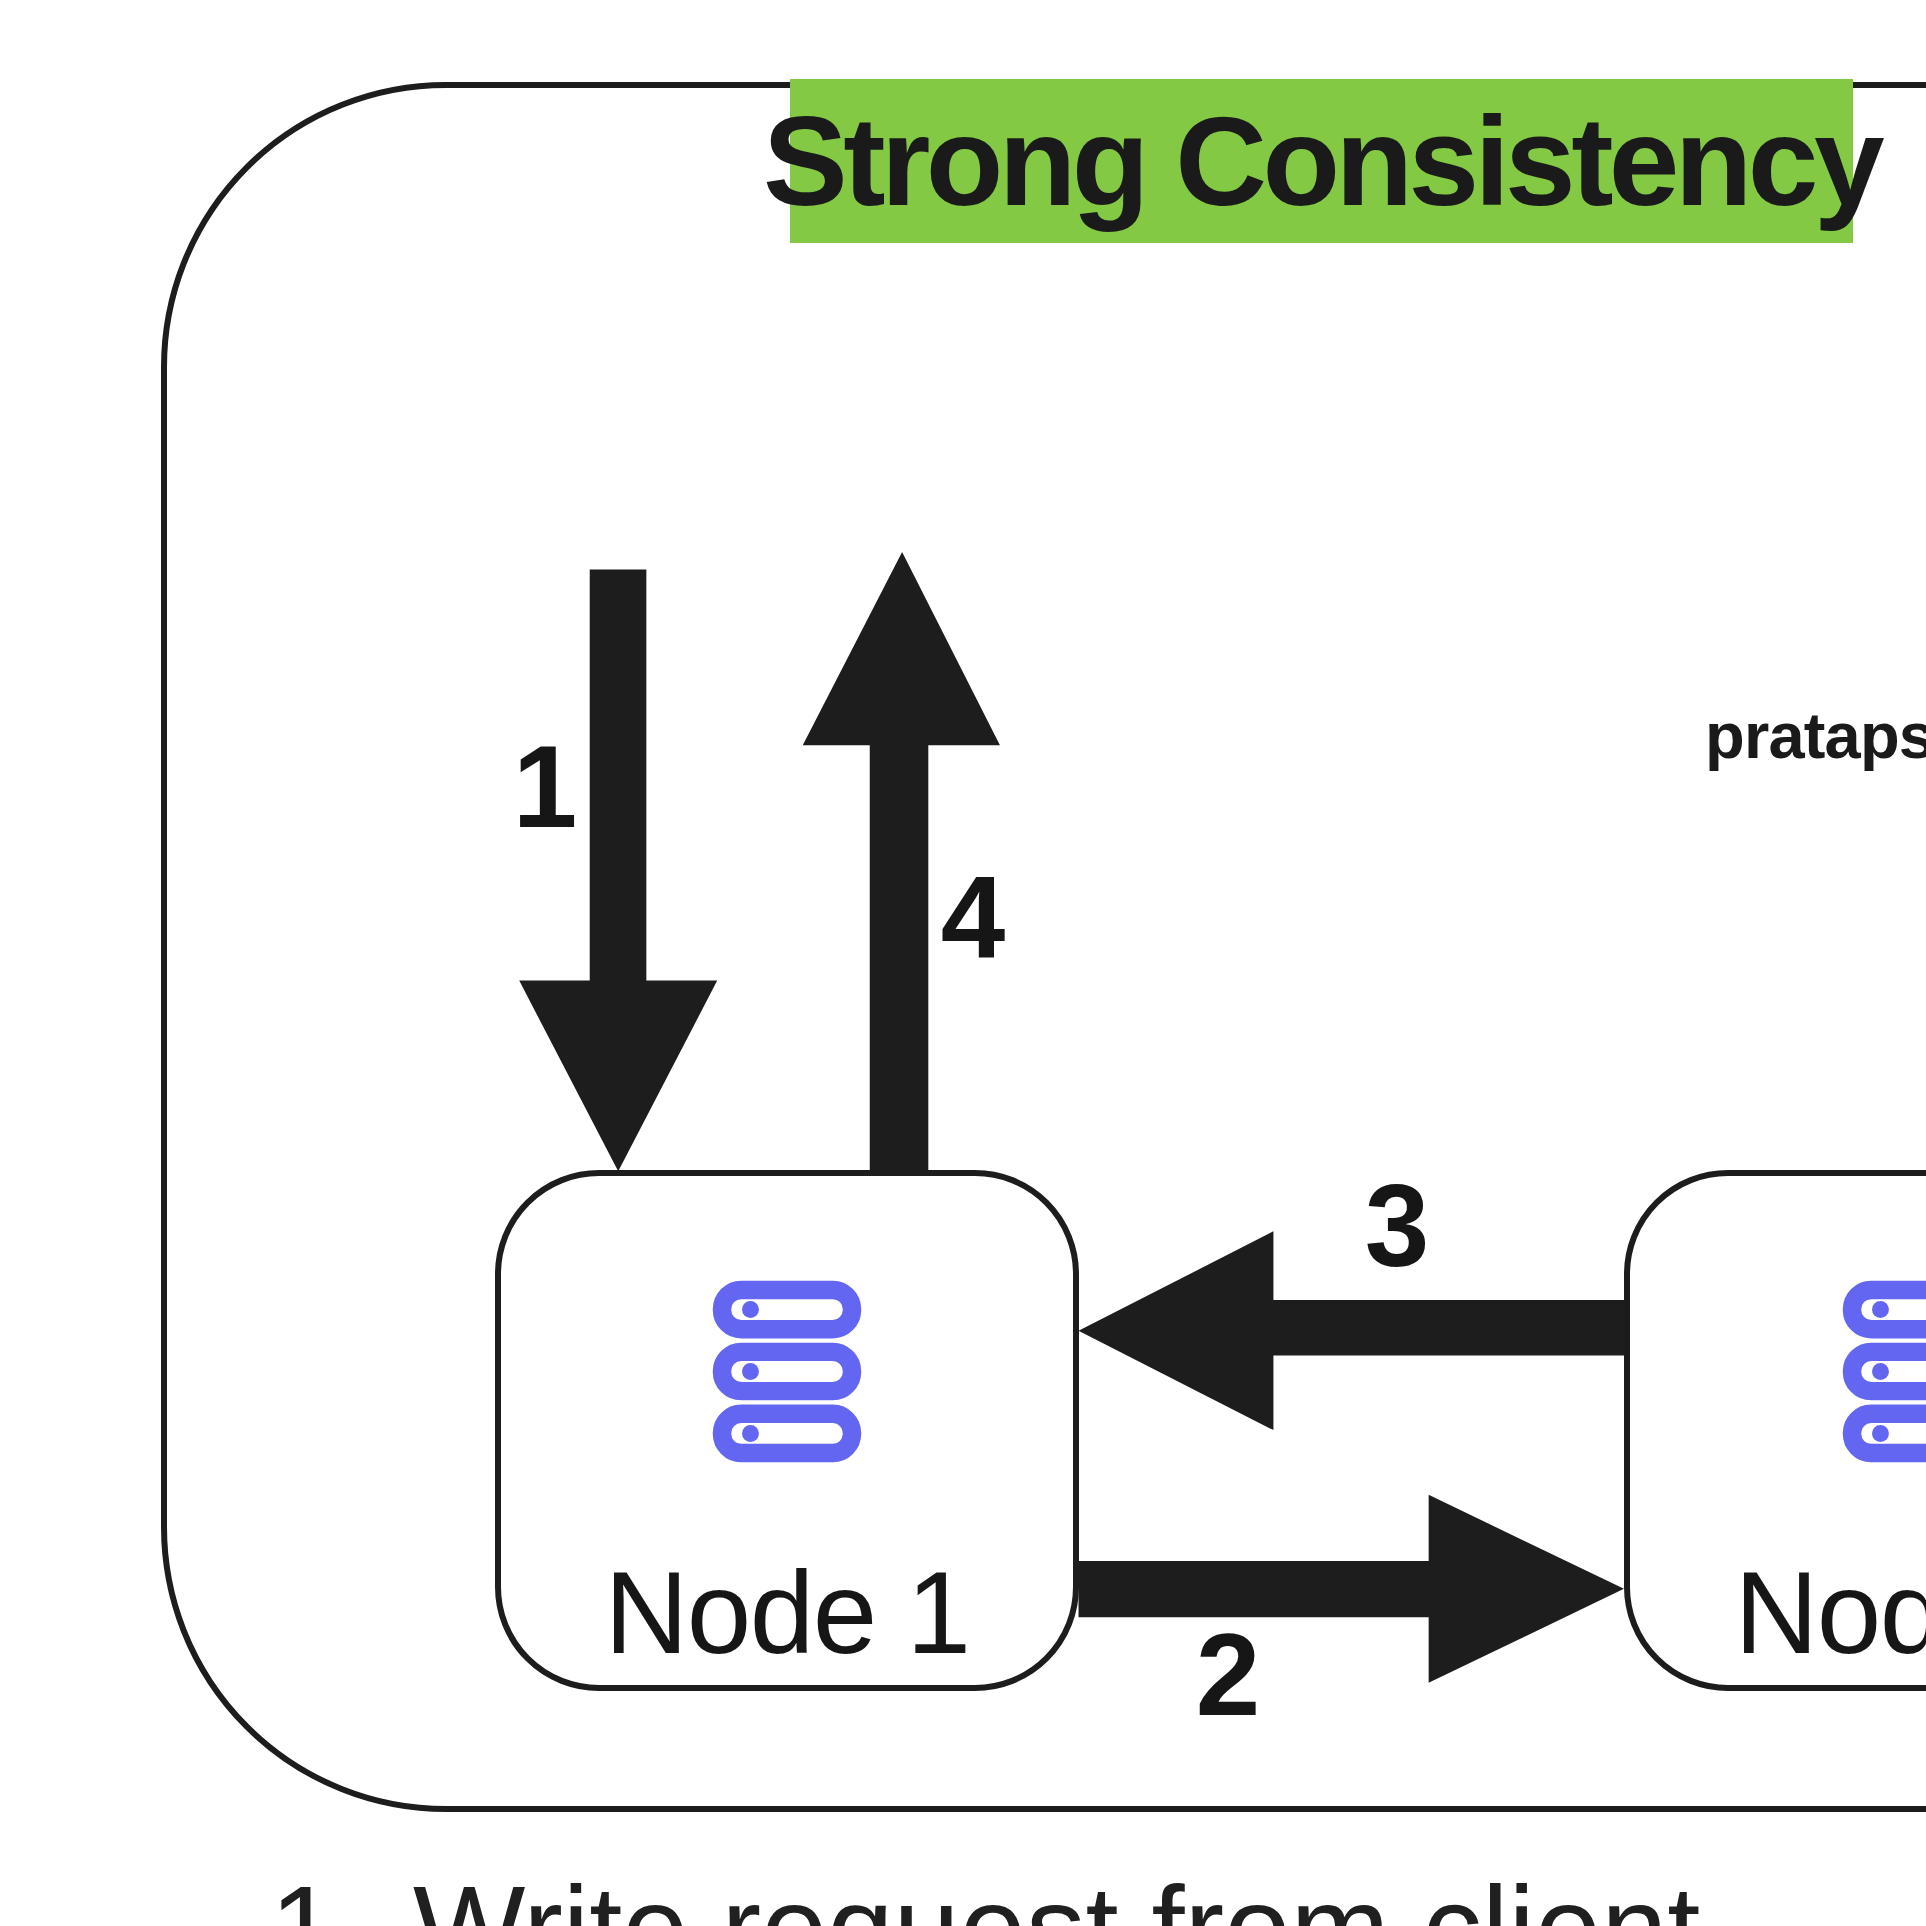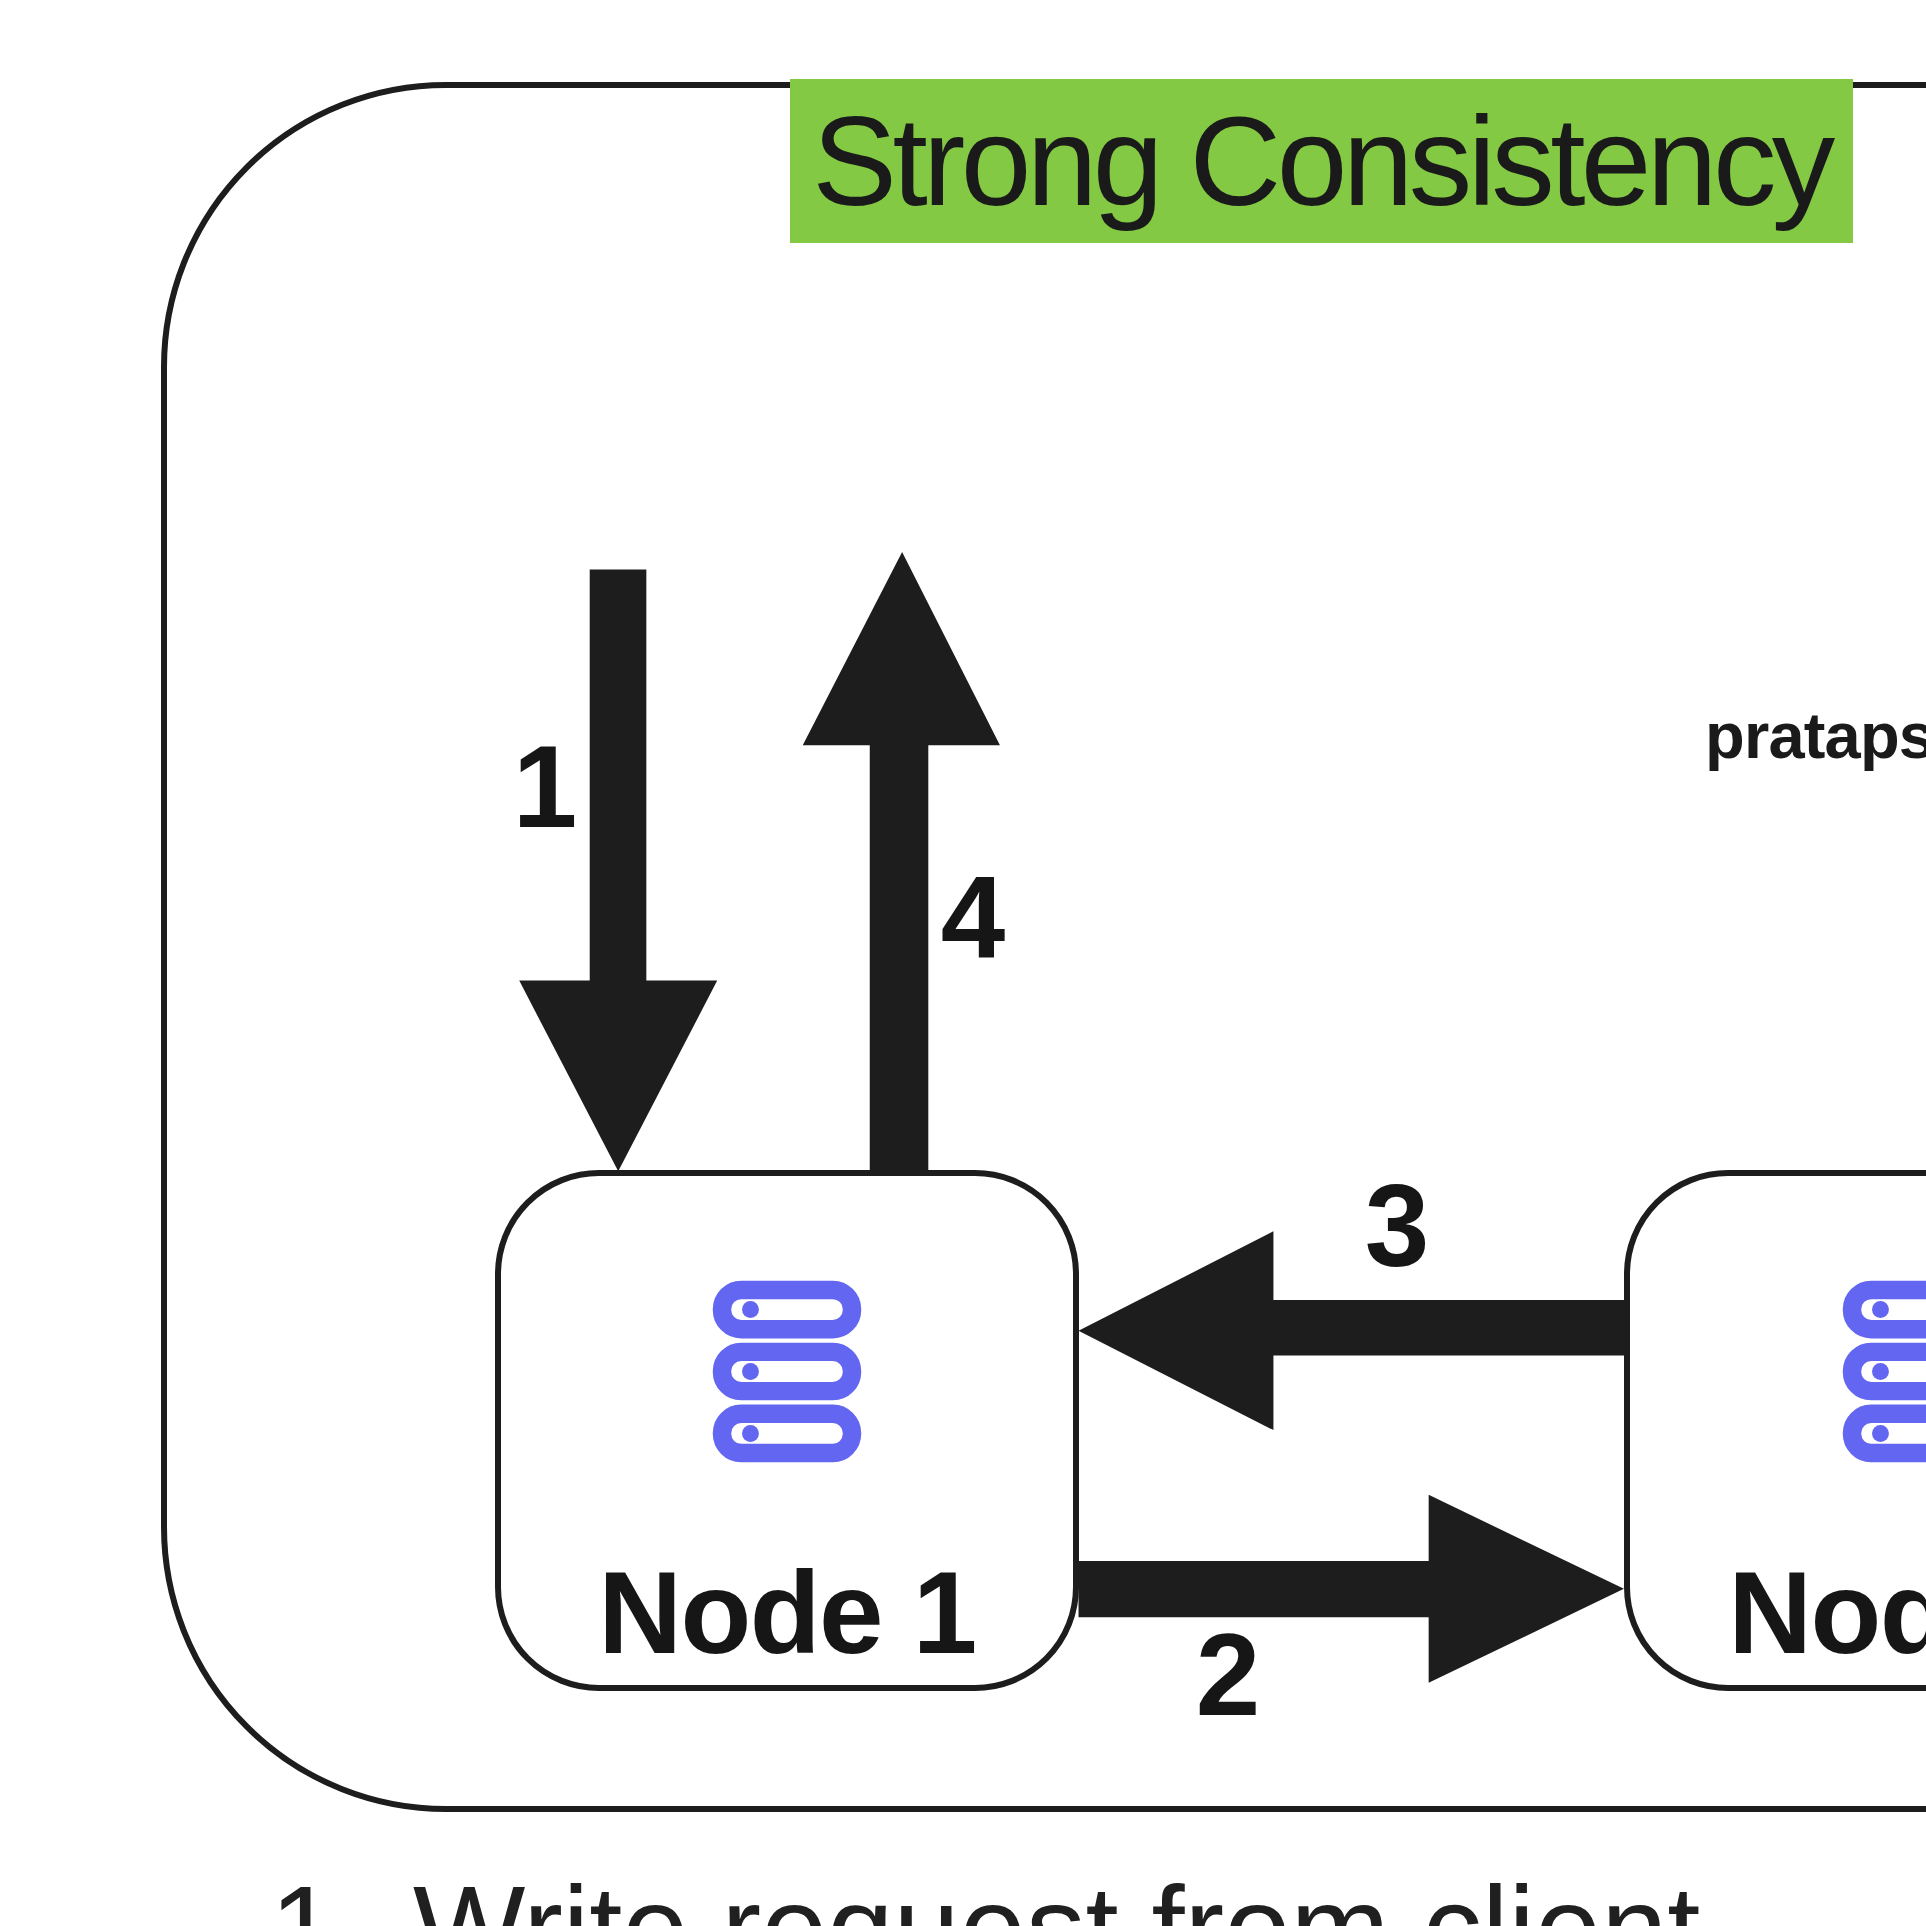--- a/index.html
+++ b/index.html
@@ -29,21 +29,21 @@
 
   
   .title-badge {
     position: absolute; left: 790px; top: 79px;
     width: 1063px; height: 164px;
     background: var(--green);
     display: flex; align-items: center; justify-content: center;
     z-index: 5;
   }
   .title-badge .title-text {
-    font-size: 127px; font-weight: 400; letter-spacing: -4.6px;
+    font-size: 127px; font-weight: 700; letter-spacing: -4.6px;
     color: #1a1a1a; white-space: nowrap; line-height: 1;
   }
 
   
   .watermark {
     position: absolute; left: 1705px; top: 697px;
     font-size: 65px; font-weight: 700; letter-spacing: -0.8px;
     color: #1a1a1a; line-height: 77px; z-index: 2;
   }
 
@@ -57,21 +57,21 @@
     align-items: center; justify-content: space-between;
     padding: 103px 0 14px 0;
     z-index: 2;
   }
   .node.n1 { left: 495px; width: 584px; }
   .node.n2 { left: 1624px; width: 586px; }
   .server-icon { width: 150px; height: 185px; display: block; }
   .server-icon rect { fill: #ffffff; stroke: var(--blue); stroke-width: 48px; }
   .server-icon circle { fill: var(--blue); }
   .node-label {
-    font-size: 116px; font-weight: 700; letter-spacing: -1.5px;
+    font-size: 116px; font-weight: 400; letter-spacing: -1.5px;
     color: #161616; line-height: 1; white-space: nowrap;
   }
 
   
   .arrows-svg {
     position: absolute; left: 0; top: 0;
     width: 2642px; height: 2752px;
     z-index: 3; pointer-events: none;
   }
   .arrows-svg polygon { fill: var(--ink); }

